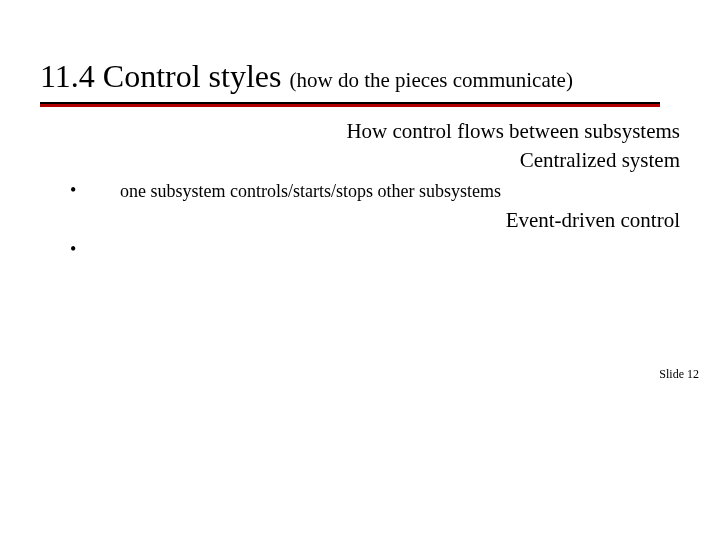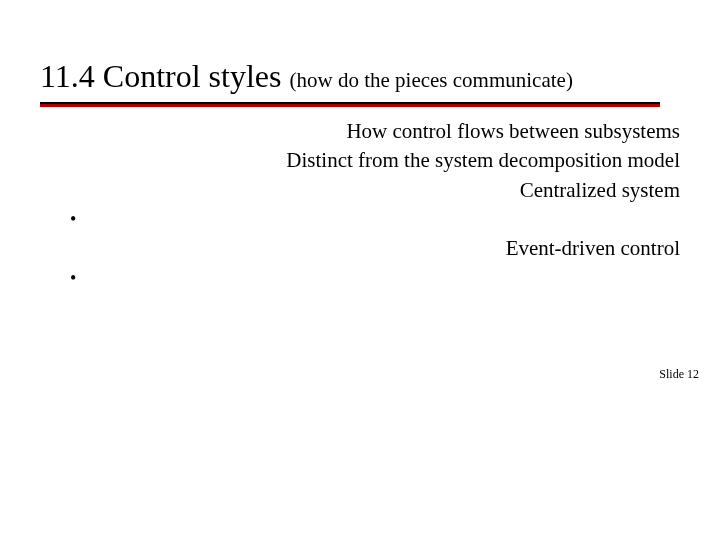--- a/index.html
+++ b/index.html
@@ -98,25 +98,25 @@
   <div class="title-area">
     <span class="title-main">11.4 Control styles </span><span class="title-sub">(how do the pieces communicate)</span>
   </div>
 
   <div class="underline-dark"></div>
   <div class="underline-red"></div>
 
   <div class="content">
 
     <p class="para">How control flows between subsystems</p>
-    <p class="para">Distinct from the system decomposition model</p>
     <p class="para">Centralized system</p>
 
     <div class="bullet-row">
       <div class="bullet-dot">•</div>
+      <div class="bullet-text">one subsystem controls/starts/stops other subsystems</div>
     </div>
 
     <p class="para">Event-driven control</p>
 
     <div class="bullet-row">
       <div class="bullet-dot">•</div>
     </div>
 
   </div>
 

